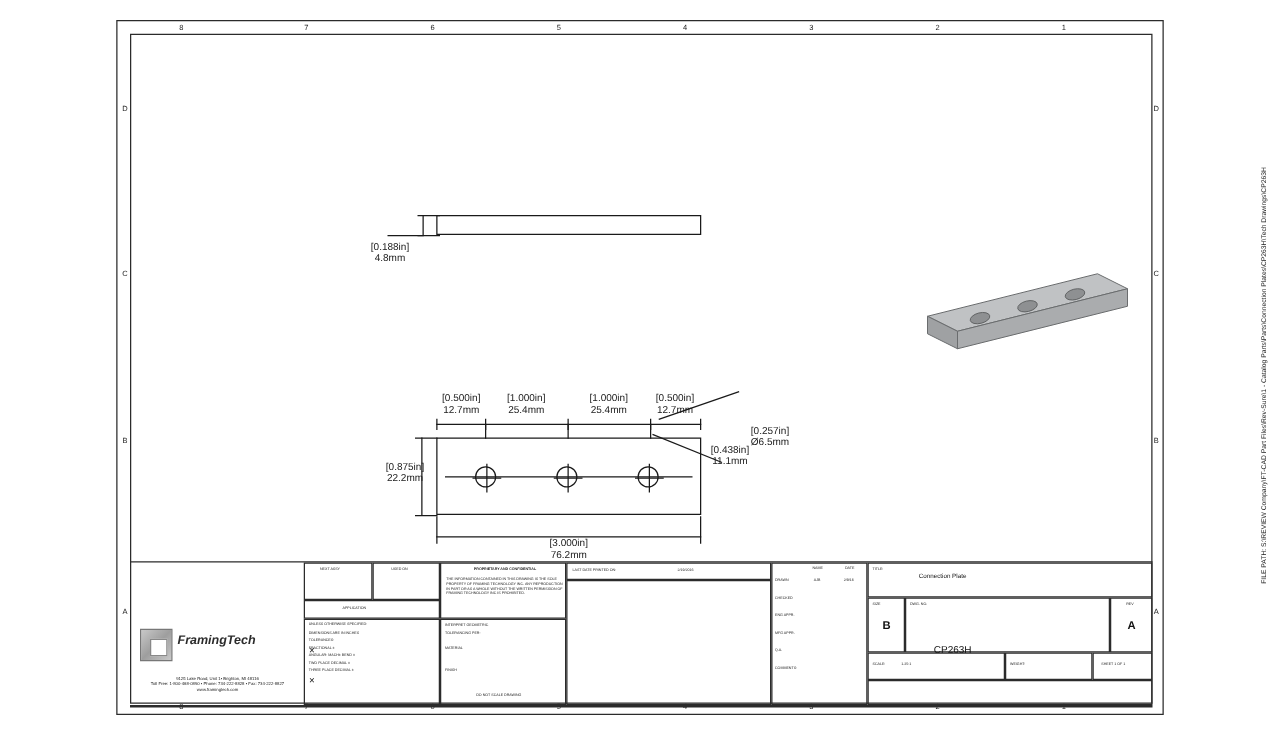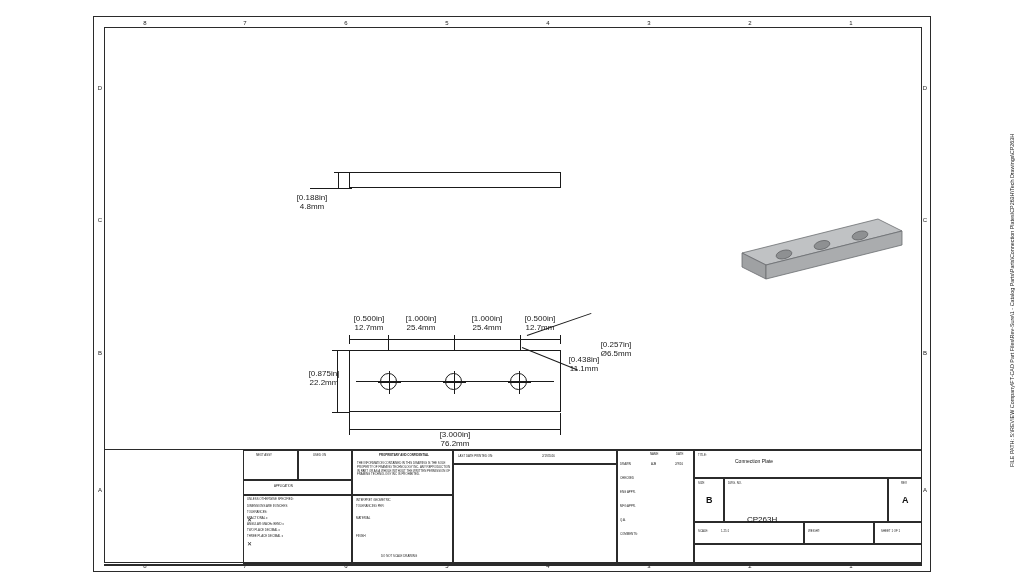--- a/index.html
+++ b/index.html
@@ -311,20 +311,27 @@
 
       <polygon points="60,52 196,18 196,32 60,66" fill="#aaacae" stroke="#6a6c6e" stroke-width="0.8"></polygon>
 
       <ellipse cx="78" cy="41.5" rx="8" ry="4.2" transform="rotate(-14 78 41.5)" fill="#8e9092" stroke="#5d5f61" stroke-width="0.7"></ellipse>
       <ellipse cx="116" cy="32" rx="8" ry="4.2" transform="rotate(-14 116 32)" fill="#8e9092" stroke="#5d5f61" stroke-width="0.7"></ellipse>
       <ellipse cx="154" cy="22.5" rx="8" ry="4.2" transform="rotate(-14 154 22.5)" fill="#8e9092" stroke="#5d5f61" stroke-width="0.7"></ellipse>
     </svg>
 
     <div id="titleblock">
 
+      <div id="logo-box">
+        <div id="logo-mark"></div>
+        <div id="logo-text">FramingTech</div>
+        <div id="logo-addr" style="white-space:pre-line;">9125 Lake Road, Unit 1• Brighton, MI 48116
+Toll Free: 1-800-468-0890 • Phone: 734-222-8828 • Fax: 734-222-8827
+www.framingtech.com</div>
+      </div>
 
       <div class="cellbox" style="left:139px; top:45px; width:109px; height:69px;">
         <div class="toltxt" style="left:3px; top:2px; width:104px;">UNLESS OTHERWISE SPECIFIED:</div>
         <div class="toltxt" style="left:3px; top:9px;">DIMENSIONS ARE IN INCHES</div>
         <div class="toltxt" style="left:3px; top:15px;">TOLERANCES:</div>
         <div class="toltxt" style="left:3px; top:21px;">FRACTIONAL ±</div>
         <div class="toltxt" style="left:3px; top:27px;">ANGULAR: MACH± BEND ±</div>
         <div class="toltxt" style="left:3px; top:33px;">TWO PLACE DECIMAL ±</div>
         <div class="toltxt" style="left:3px; top:39px;">THREE PLACE DECIMAL ±</div>
         <div class="chkx" style="left:3px; top:20px;">✕</div>

